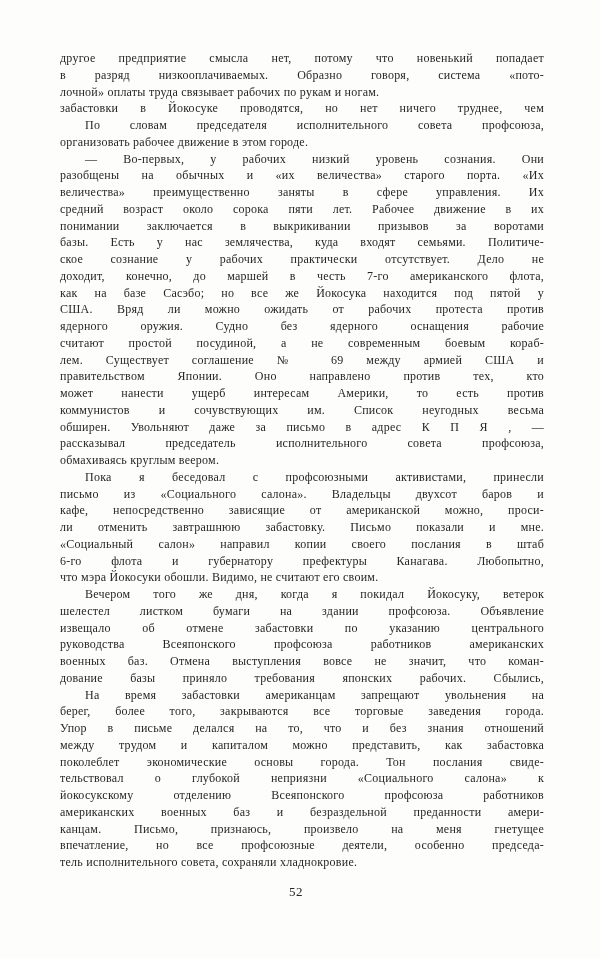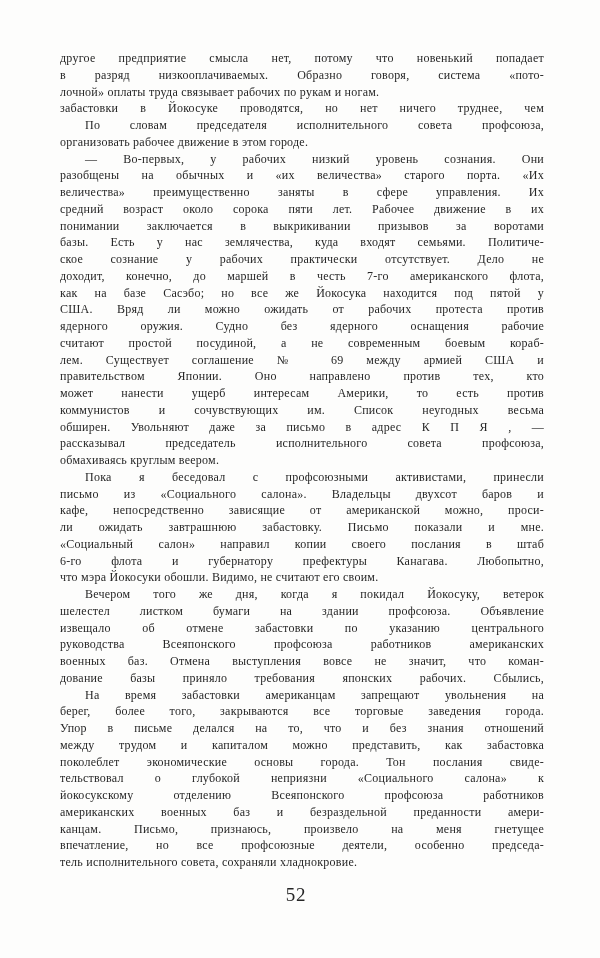--- a/index.html
+++ b/index.html
@@ -42,21 +42,21 @@
   }
   .line.indent {
     padding-left: 25px;
   }
   .page-number {
     position: absolute;
     left: 0;
     right: 8px;
     top: 884px;
     text-align: center;
-    font-size: 19px;
+    font-size: 13px;
     letter-spacing: 0.04em;
   }
 </style>
 </head>
 <body>
 
 <div class="page">
   <div class="text-block" id="text-block">
       <div class="paragraph">
         <div class="line fill">другое предприятие смысла нет, потому что новенький попадает</div>
@@ -86,21 +86,21 @@
         <div class="line fill">может нанести ущерб интересам Америки, то есть против</div>
         <div class="line fill">коммунистов и сочувствующих им. Список неугодных весьма</div>
         <div class="line fill">обширен. Увольняют даже за письмо в адрес К П Я , —</div>
         <div class="line fill">рассказывал председатель исполнительного совета профсоюза,</div>
         <div class="line">обмахиваясь круглым веером.</div>
       </div>
       <div class="paragraph">
         <div class="line fill indent">Пока я беседовал с профсоюзными активистами, принесли</div>
         <div class="line fill">письмо из «Социального салона». Владельцы двухсот баров и</div>
         <div class="line fill">кафе, непосредственно зависящие от американской можно, проси-</div>
-        <div class="line fill">ли ожидать завтрашнюю забастовку. Письмо показали и мне.</div>
+        <div class="line fill">ли отменить завтрашнюю забастовку. Письмо показали и мне.</div>
         <div class="line fill">«Социальный салон» направил копии своего послания в штаб</div>
         <div class="line fill">6-го флота и губернатору префектуры Канагава. Любопытно,</div>
         <div class="line">что мэра Йокосуки обошли. Видимо, не считают его своим.</div>
       </div>
       <div class="paragraph">
         <div class="line fill indent">Вечером того же дня, когда я покидал Йокосуку, ветерок</div>
         <div class="line fill">шелестел листком бумаги на здании профсоюза. Объявление</div>
         <div class="line fill">извещало об отмене забастовки по указанию центрального</div>
         <div class="line fill">руководства Всеяпонского профсоюза работников американских</div>
         <div class="line fill">военных баз. Отмена выступления вовсе не значит, что коман-</div>

